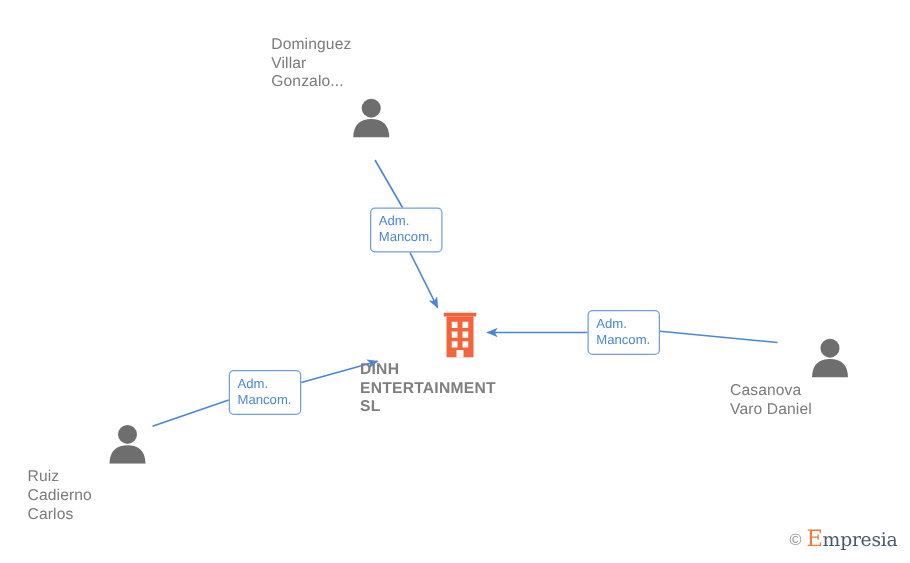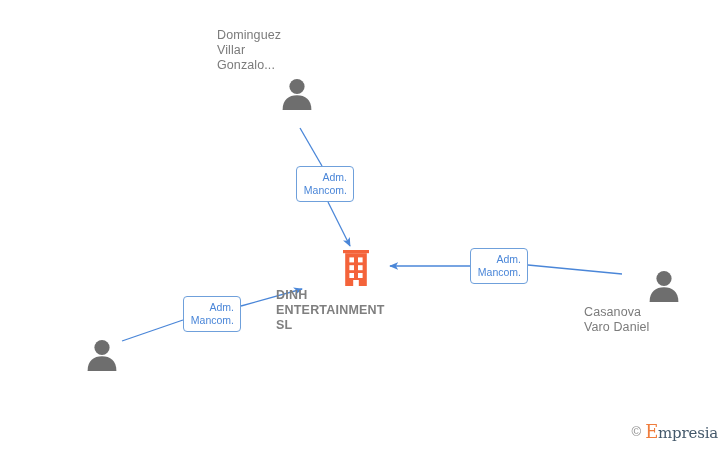--- a/index.html
+++ b/index.html
@@ -58,21 +58,21 @@
   }
   .edge-label {
     position: absolute;
     box-sizing: border-box;
     background: #ffffff;
     border: 1px solid #6fa0db;
     border-radius: 4px;
     color: #4a86d8;
     font-size: 10.5px;
     line-height: 13px;
-    text-align: right;
+    text-align: left;
     padding: 4px 6px 4px 6px;
     white-space: pre-line;
   }
   #watermark {
     position: absolute;
     right: 10px;
     bottom: 8px;
     display: flex;
     align-items: center;
     gap: 4px;
@@ -117,21 +117,21 @@
   <div class="node" style="left:297px; top:28px;">
     <div class="person-label above">Dominguez
 Villar
 Gonzalo...</div>
     <svg class="node-icon" width="34" height="34" viewBox="0 0 34 34" xmlns="http://www.w3.org/2000/svg">
       <circle cx="17" cy="10.5" r="7.6" fill="#6e6e6e"></circle>
       <path d="M 2.6 34 C 2.6 23.4 8.8 19.2 17 19.2 C 25.2 19.2 31.4 23.4 31.4 34 Z" fill="#6e6e6e"></path>
     </svg>
   </div>
 
-  <div class="node" style="left:356px; top:250px;">
+  <div class="node" style="left:368px; top:250px;">
     <svg class="node-icon" width="30" height="36" viewBox="0 0 30 36" xmlns="http://www.w3.org/2000/svg">
       <rect x="2" y="0" width="26" height="3.2" fill="#f4633a"></rect>
       <rect x="4.2" y="3.2" width="21.6" height="32.8" fill="#f4633a"></rect>
       <rect x="8.4" y="7.4" width="4.6" height="5" fill="#ffffff"></rect>
       <rect x="17" y="7.4" width="4.6" height="5" fill="#ffffff"></rect>
       <rect x="8.4" y="15.2" width="4.6" height="5" fill="#ffffff"></rect>
       <rect x="17" y="15.2" width="4.6" height="5" fill="#ffffff"></rect>
       <rect x="8.4" y="23" width="4.6" height="5" fill="#ffffff"></rect>
       <rect x="17" y="23" width="4.6" height="5" fill="#ffffff"></rect>
       <rect x="12.2" y="30" width="5.6" height="6" fill="#ffffff"></rect>
@@ -148,20 +148,23 @@
     </svg>
     <div class="person-label below">Casanova
 Varo Daniel</div>
   </div>
 
   <div class="node" style="left:102px; top:337px;">
     <svg class="node-icon" width="34" height="34" viewBox="0 0 34 34" xmlns="http://www.w3.org/2000/svg">
       <circle cx="17" cy="10.5" r="7.6" fill="#6e6e6e"></circle>
       <path d="M 2.6 34 C 2.6 23.4 8.8 19.2 17 19.2 C 25.2 19.2 31.4 23.4 31.4 34 Z" fill="#6e6e6e"></path>
     </svg>
+    <div class="person-label below">Ruiz
+Cadierno
+Carlos</div>
   </div>
 
   <div class="edge-label" style="left:296px; top:166px; width:58px; height:36px;">Adm.
 Mancom.</div>
 
   <div class="edge-label" style="left:470px; top:248px; width:58px; height:36px;">Adm.
 Mancom.</div>
 
   <div class="edge-label" style="left:183px; top:296px; width:58px; height:36px;">Adm.
 Mancom.</div>

